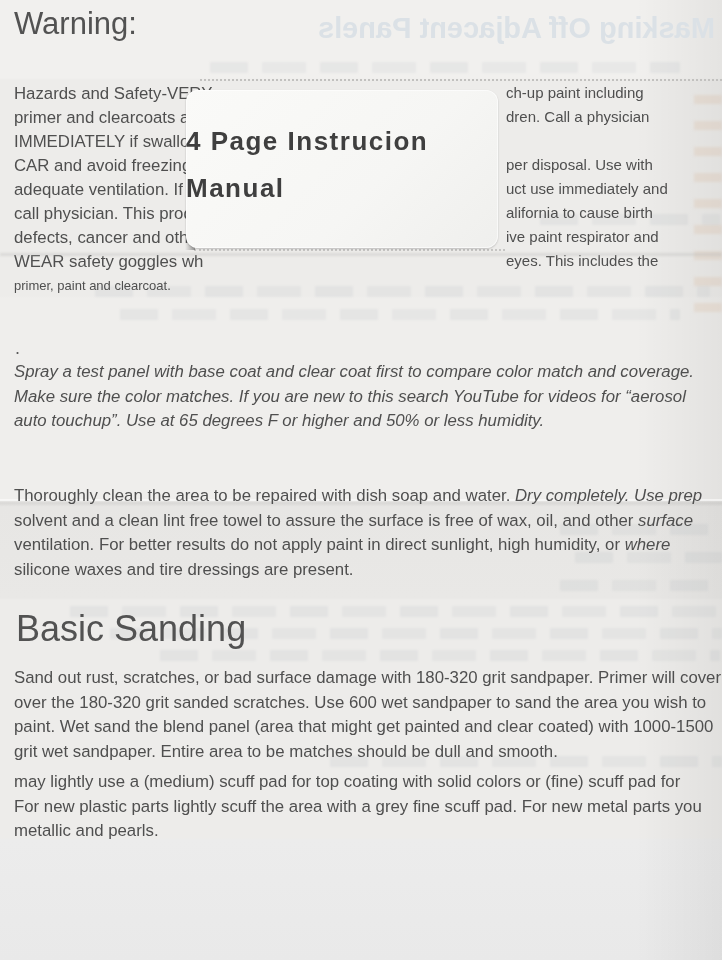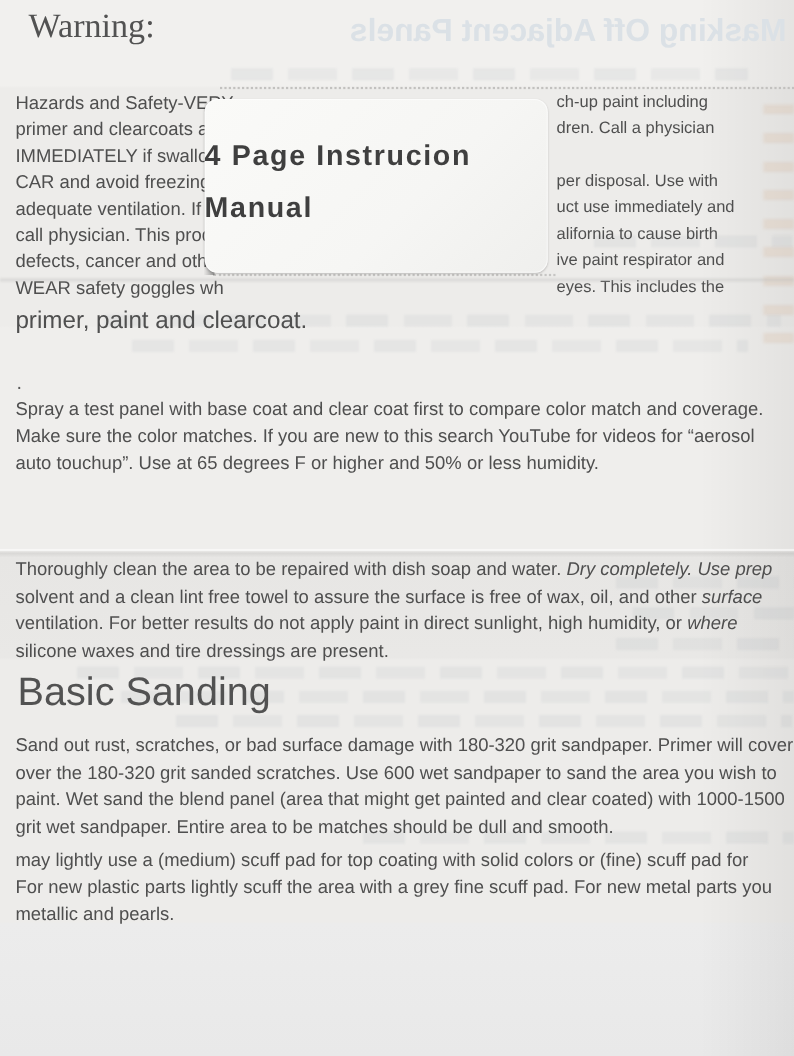--- a/index.html
+++ b/index.html
@@ -12,35 +12,35 @@
         #f1f0ee 0px,#f1f0ee 78px,
         #edecea 80px,#edecea 296px,
         #efeeec 298px,#efeeec 500px,
         #d9d8d6 503px,#e8e7e5 507px,
         #e7e6e4 507px,#e9e8e6 598px,
         #edecea 600px,#edecea 838px,
         #ececec 840px,#e9e9e9 960px);
   }
   .abs{position:absolute;}
   h1,h2{margin:0;font-weight:400;color:#525252;}
-  .h-warning{left:26px;top:6px;font-size:31px;font-family:Liberation Serif, serif;}
+  .h-warning{left:14px;top:6px;font-size:31px;}
   .h-before{left:14px;top:292px;font-size:33px;}
   .h-surface{left:14px;top:446px;font-size:36px;}
   .h-basic{left:16px;top:608px;font-size:36px;}
   .body-line{white-space:nowrap;font-size:16.8px;color:#4f4f4f;}
   
   .warn-lines{left:14px;top:84px;width:700px;}
   .wline{position:relative;height:24px;}
   .wline .lfrag{position:absolute;left:0;top:0;white-space:nowrap;font-size:16.8px;}
   .wline .rfrag{position:absolute;left:492px;top:0;white-space:nowrap;font-size:15px;}
-  .warn-last{left:14px;top:278px;font-size:22px;}
+  .warn-last{left:14px;top:278px;font-size:13px;}
   
   .para{line-height:24.6px;}
-  .p-before{left:14px;top:360px;width:706px;}
-  .p-surface{left:14px;top:506px;width:706px;}
+  .p-before{left:14px;top:360px;width:706px;font-style:italic;}
+  .p-surface{left:14px;top:484px;width:706px;}
   .p-basic1{left:14px;top:666px;width:706px;}
   .p-basic2{left:14px;top:770px;width:706px;}
   .italic{font-style:italic;}
   .stray-dot{left:15px;top:338px;font-size:18px;color:#5a5a5a;}
   
   .sticker{
     left:186px;top:90px;width:312px;height:158px;
     background:linear-gradient(135deg,#fafaf8 0%,#f6f6f4 60%,#efefed 100%);
     border-radius:12px;
     box-shadow:0 1px 2px rgba(0,0,0,0.20), inset 0 0 0 1px rgba(255,255,255,0.6);

